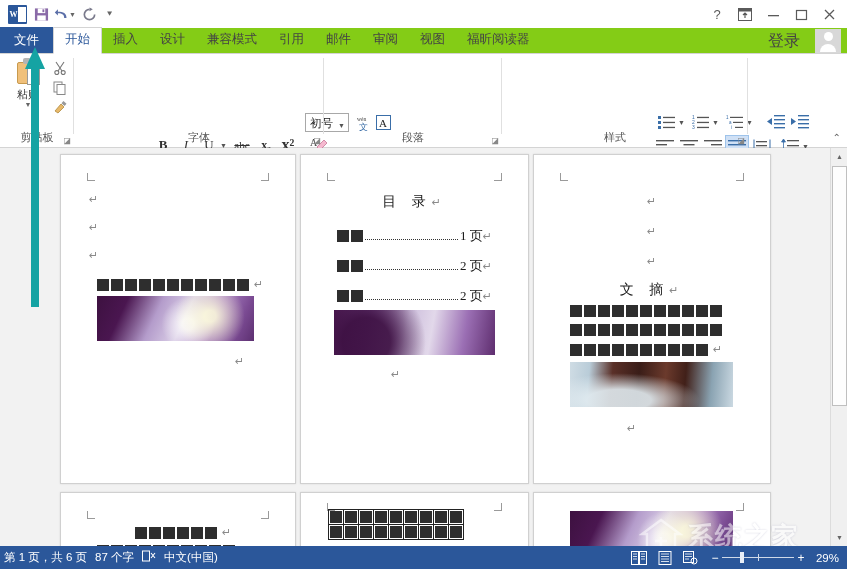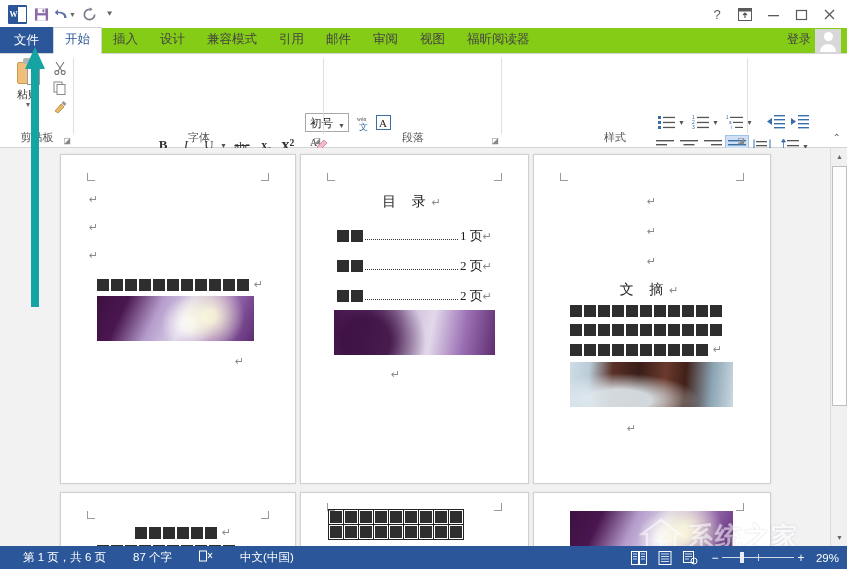--- a/index.html
+++ b/index.html
@@ -61,21 +61,21 @@
   }
   .tab.file {
     background: #2b579a; color: #fff; padding: 5px 14px 6px 14px;
     height: 26px; display:flex; align-items:center;
   }
   .tab.active {
     background: #fff; border: 1px solid #d4d4d4; border-bottom: 1px solid #fff;
     margin-bottom: -1px; color: #2b579a; padding: 3px 11px 6px 11px;
   }
   .signin {
-    position: absolute; right: 36px; top: 31px; font-size: 12px; color: #444;
+    position: absolute; right: 47px; top: 31px; font-size: 16px; color: #444;
   }
   .avatar {
     position: absolute; right: 6px; top: 29px; width: 26px; height: 24px;
     background: #d8d8d8; display:flex; align-items:flex-end; justify-content:center;
   }
   .avatar .head { width: 9px; height: 9px; border-radius: 50%; background:#fff; position:absolute; top:3px;}
   .avatar .body { width: 16px; height: 8px; border-radius: 8px 8px 0 0; background:#fff; position:absolute; bottom:1px;}
 
   
   .ribbon {
@@ -192,21 +192,21 @@
     position:absolute; left:1px; top:18px; width:15px; height:240px;
     background:#fdfdfd; border:1px solid #bfbfbf;
   }
 
   
   .statusbar {
     position:absolute; left:0; bottom:0; width:847px; height:23px;
     background:#2b579a; color:#fff; display:flex; align-items:center;
     font-size:11.5px;
   }
-  .sb-item { padding:0 4px; white-space:nowrap;margin-left:19px; }
+  .sb-item { padding:0 4px; white-space:nowrap; }
   .sb-right { position:absolute; right:0; top:0; height:23px; display:flex; align-items:center; }
   .view-btn { width:26px; height:23px; display:flex; align-items:center; justify-content:center; font-size:13px; }
   .zoom-slider { display:flex; align-items:center; gap:0; padding:0 4px; }
   .zs-minus, .zs-plus { font-size:12px; width:14px; text-align:center; }
   .zs-track { width:72px; height:1px; background:#cfd9e8; position:relative; }
   .zs-knob { position:absolute; left:18px; top:-5px; width:4px; height:11px; background:#e8eef7; }
   .zs-mid { position:absolute; left:50%; top:-3px; width:1px; height:7px; background:#cfd9e8; }
   .zoom-pct { font-size:11.5px; padding:0 8px 0 4px; }
 
   

